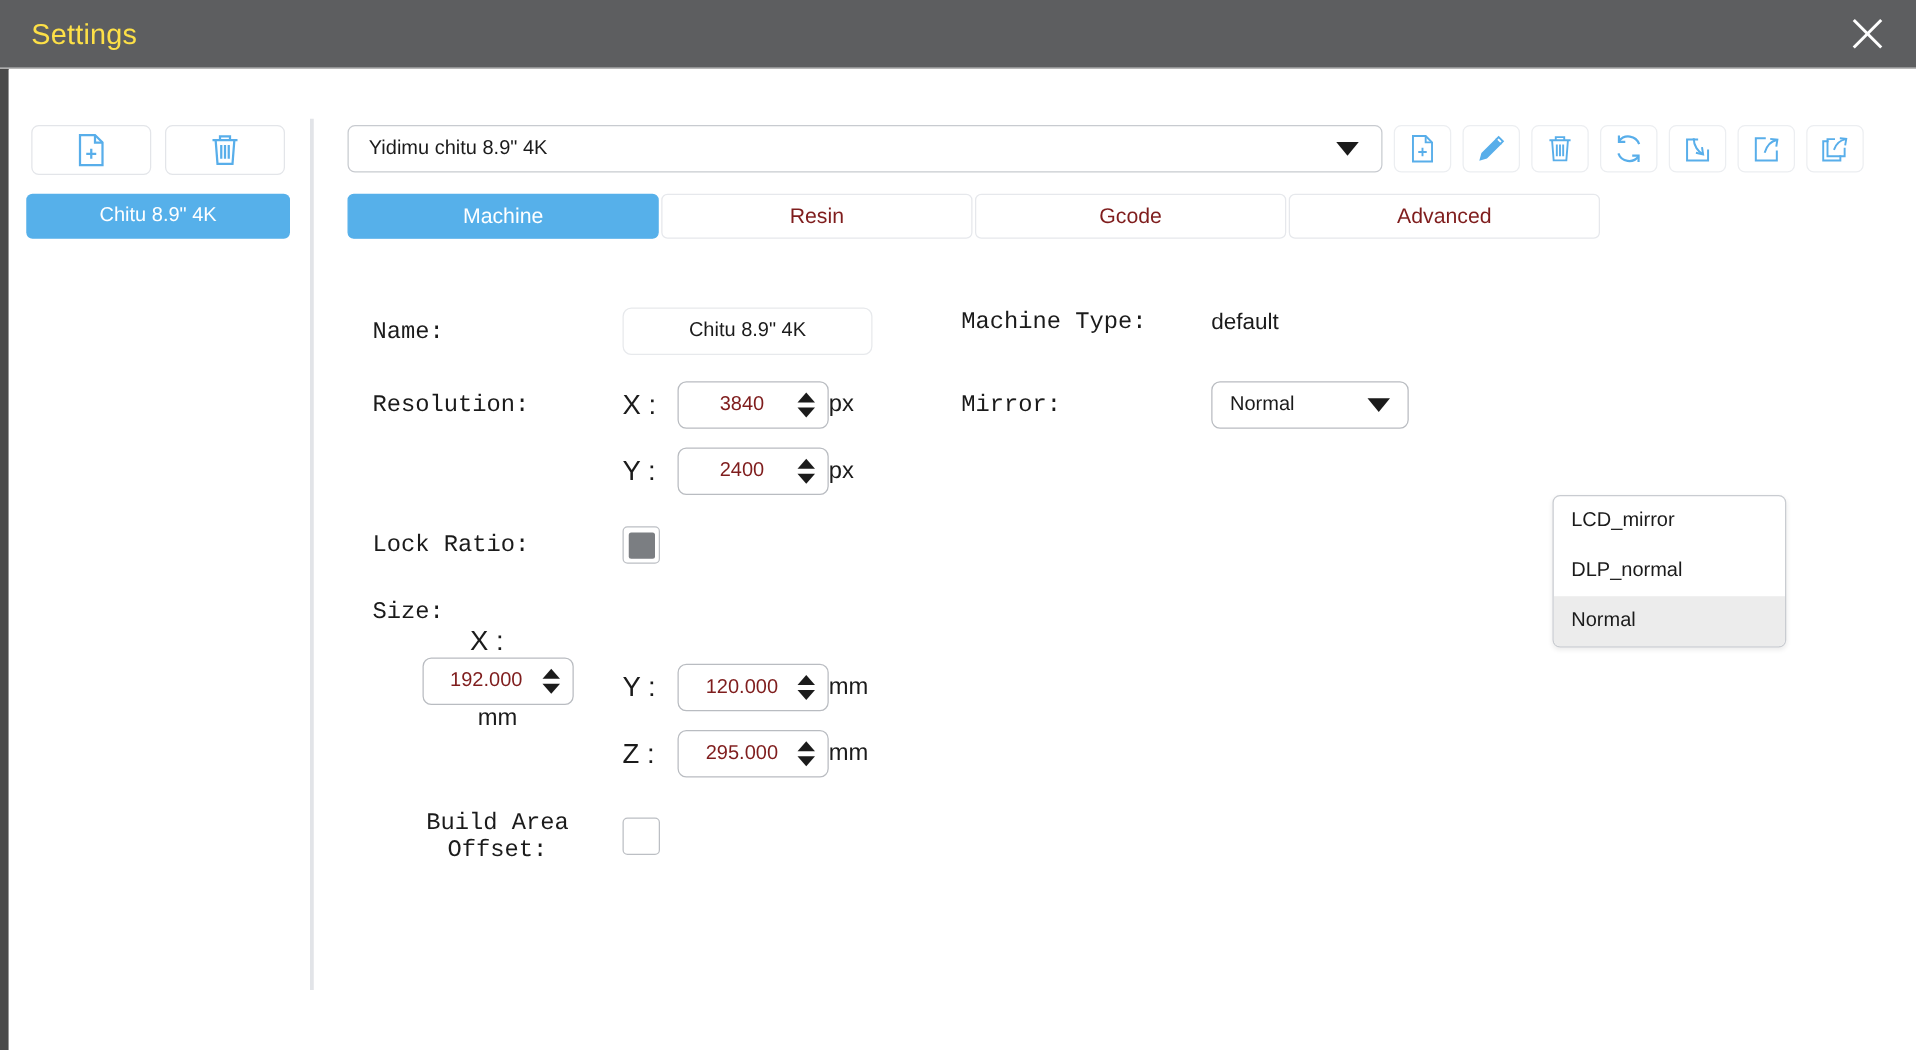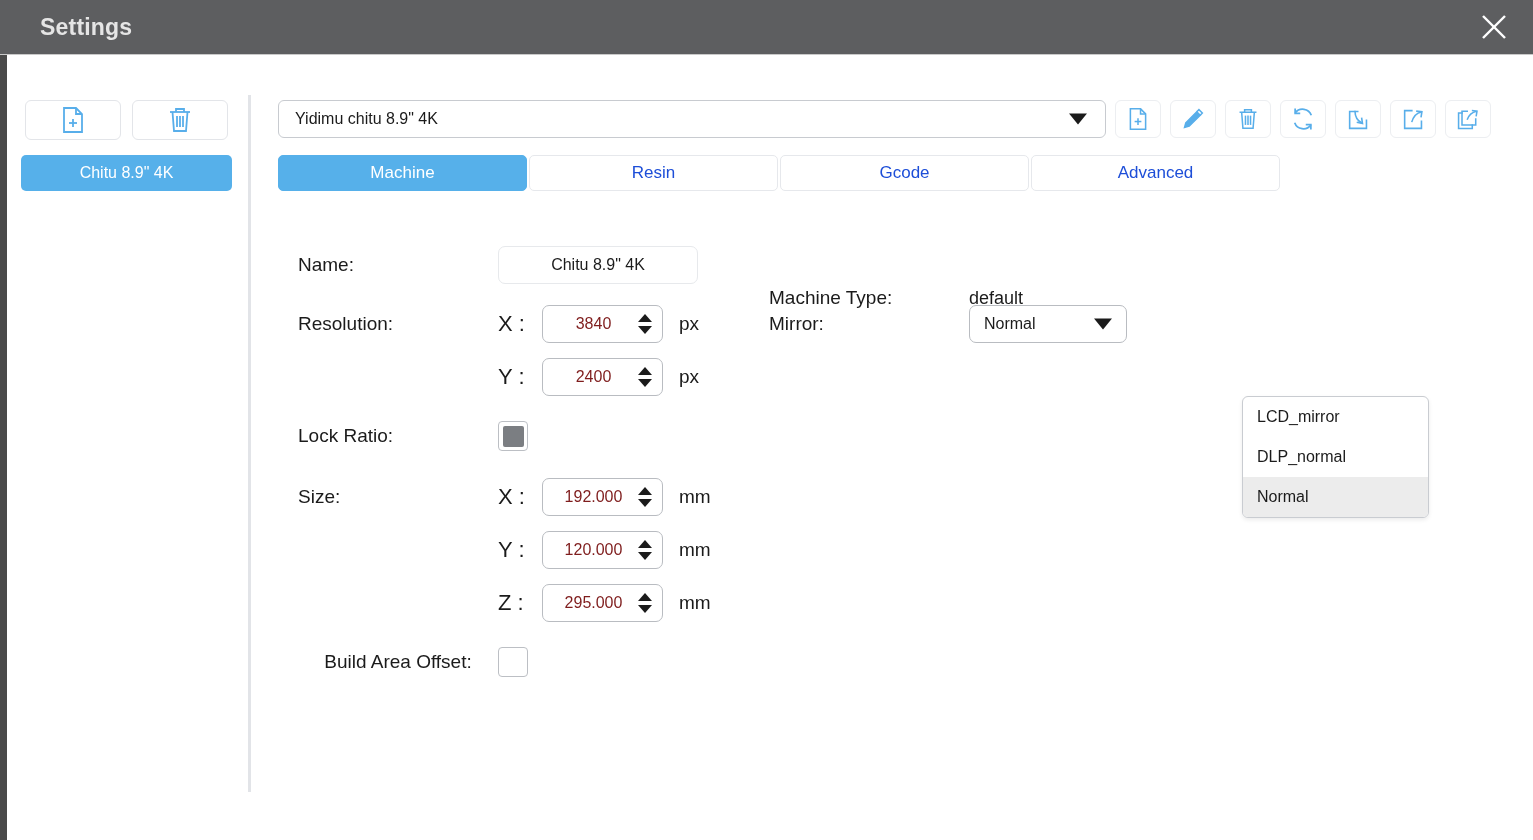--- a/index.html
+++ b/index.html
@@ -17,25 +17,24 @@
   }
   
   .titlebar {
     position: absolute; left: -7px; top: 0;
     width: 1533px; height: 55px;
     background: #5d5e60;
     display: flex; align-items: center;
     border-bottom: 1px solid #c9c9c9;
   }
   .titlebar-text {
-    margin-left: 40px;
-    color: #e5e5e5;
+    margin-left: 25px;
+    color: #fde047;
     font-size: 23px;
     letter-spacing: 0.2px;
-    font-weight: bold;
   }
   .close-btn {
     position: absolute; right: 16px; top: 50%;
     transform: translateY(-50%);
     width: 46px; height: 46px;
     display: flex; align-items: center; justify-content: center;
     cursor: pointer;
   }
   .close-btn svg { display: block; }
   
@@ -118,40 +117,41 @@
   .tabs {
     position: absolute; left: 6px; top: 99px;
     display: flex; gap: 2px;
   }
   .tab {
     width: 249px; height: 36px;
     background: #ffffff;
     border: 1px solid #e6e8ec;
     border-radius: 5px;
     display: flex; align-items: center; justify-content: center;
-    font-size: 17px; color: #1d4ed8;
+    font-size: 17px; color: #7f1d1d;
     cursor: pointer;
   }
   .tab.active {
     background: #56b0ea;
     border-color: #56b0ea;
     color: #ffffff;
   }
   
   .form {
     position: absolute; left: 0; top: 160px;
     width: 1261px;
   }
   .col-left  { position: absolute; left: 26px;  top: 0; width: 460px; }
   .col-right { position: absolute; left: 497px; top: 0; width: 480px; }
 
   .frow { position: absolute; display: flex; align-items: center; }
   .flabel {
     font-size: 19px; color: #1b1b1b;
     width: 200px;
+    font-family: Liberation Mono, monospace;
   }
   .axis {
     font-size: 22px; color: #1b1b1b;
     width: 44px; text-align: left;
   }
   .spin {
     position: relative;
     width: 121px; height: 38px;
     background: #ffffff;
     border: 1px solid #b9bcc1;
@@ -164,21 +164,21 @@
     position: absolute; right: 10px; top: 50%;
     transform: translateY(-50%);
     display: flex; flex-direction: column; gap: 4px;
     cursor: pointer;
   }
   .ar-up, .ar-dn { width: 0; height: 0;
     border-left: 7px solid transparent;
     border-right: 7px solid transparent; }
   .ar-up { border-bottom: 8px solid #1b1b1b; }
   .ar-dn { border-top: 8px solid #1b1b1b; }
-  .unit { font-size: 19px; color: #1b1b1b; margin-left: 16px; }
+  .unit { font-size: 19px; color: #1b1b1b; }
 
   .namefield {
     width: 200px; height: 38px;
     background: #ffffff;
     border: 1px solid #e7e9ec;
     border-radius: 7px;
     display: flex; align-items: center; justify-content: center;
     font-size: 16px; color: #1b1b1b;
     cursor: text;
   }
@@ -389,21 +389,21 @@
             <span class="unit">px</span>
           </div>
 
           <div class="frow" style="top:205px;">
             <span class="flabel">Lock Ratio:</span>
             <span class="cbox">
                 <i class="fill"></i>
               </span>
           </div>
 
-          <div class="frow" style="top:262px;">
+          <div class="frow" style="top:262px;flex-direction:column;">
             <span class="flabel">Size:</span>
             <span class="axis">X :</span>
             <span class="spin">
               <span class="num">192.000</span>
               <span class="arrows">
                   <i class="ar-up"></i>
                   <i class="ar-dn"></i>
                 </span>
             </span>
             <span class="unit">mm</span>
@@ -436,21 +436,21 @@
           </div>
 
           <div class="frow" style="top:431px;text-align:center;">
             <span class="flabel">Build Area Offset:</span>
             <span class="cbox"></span>
           </div>
         </div>
 
         <div class="col-right">
 
-          <div class="frow" style="top:30px;margin-top:41px;">
+          <div class="frow" style="top:30px;">
             <span class="flabel">Machine Type:</span>
             <span class="static-val">default</span>
           </div>
 
           <div class="frow" style="top:89px;">
             <span class="flabel">Mirror:</span>
             <span class="msel">
               <span class="val">Normal</span>
               <span class="caret2"></span>
             </span>

